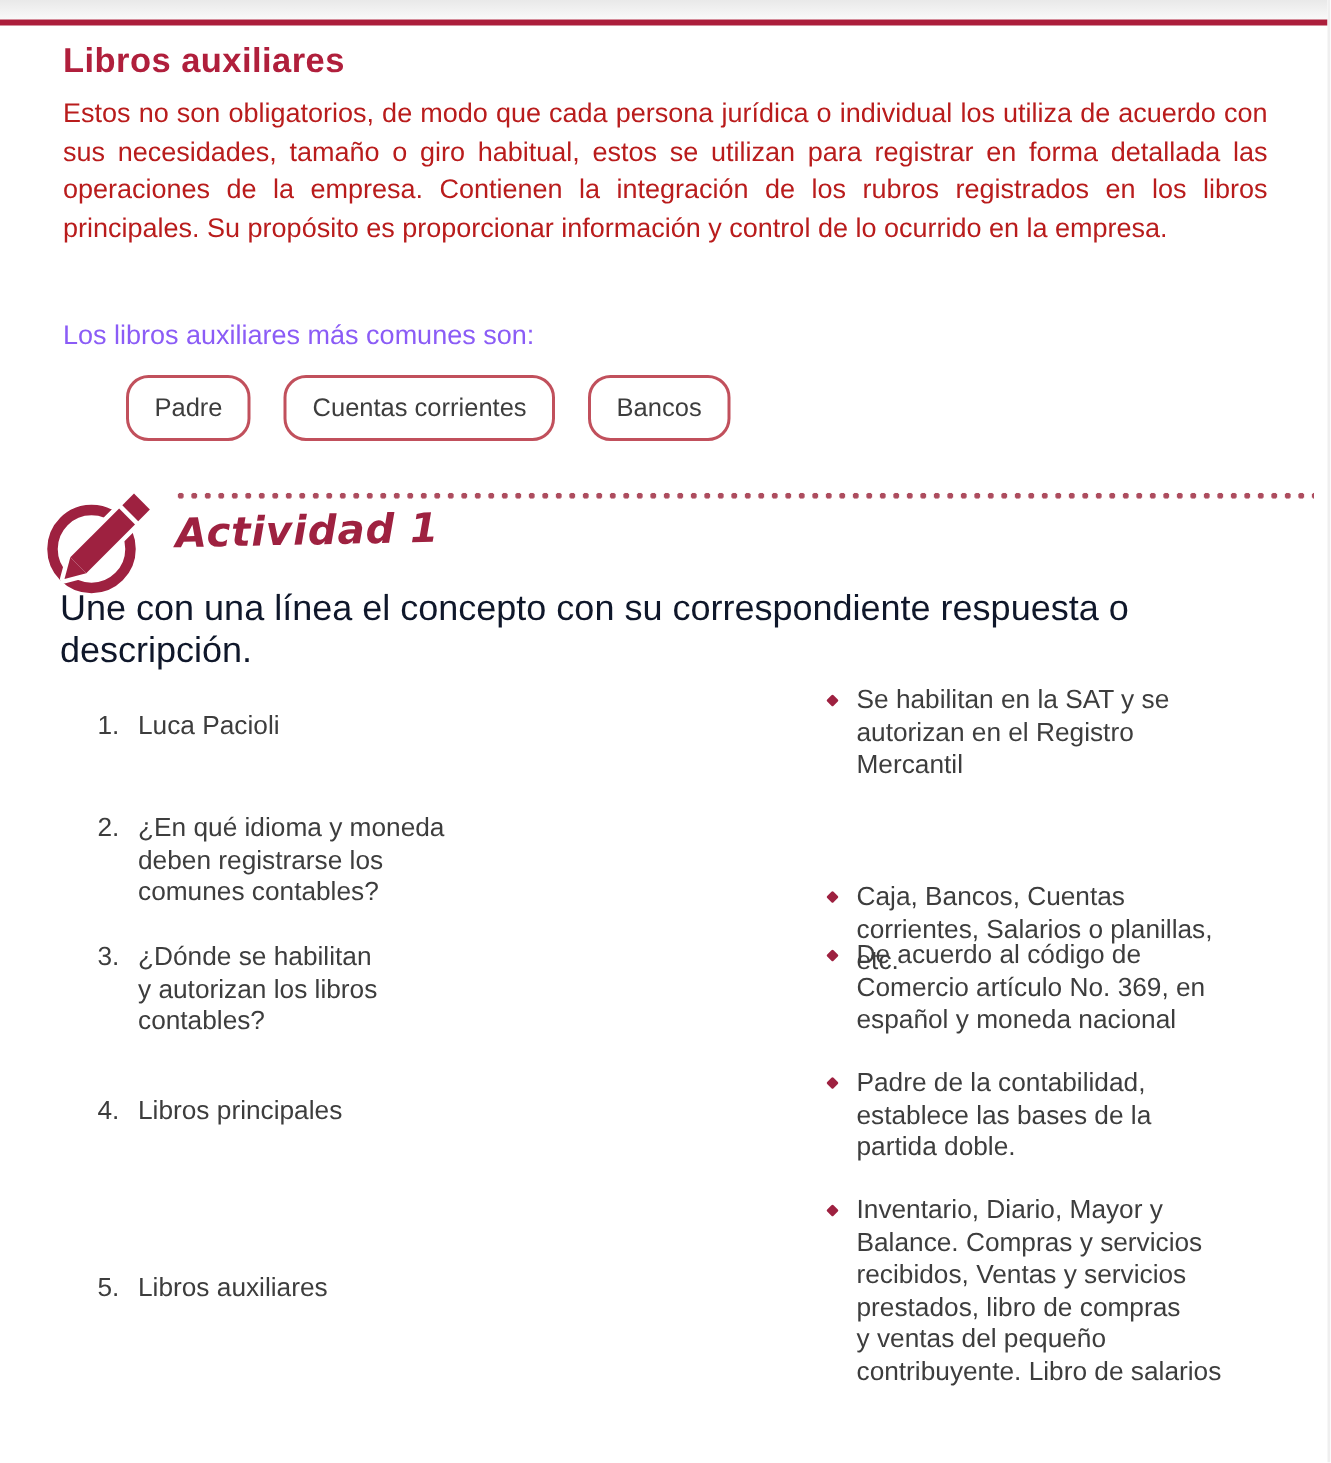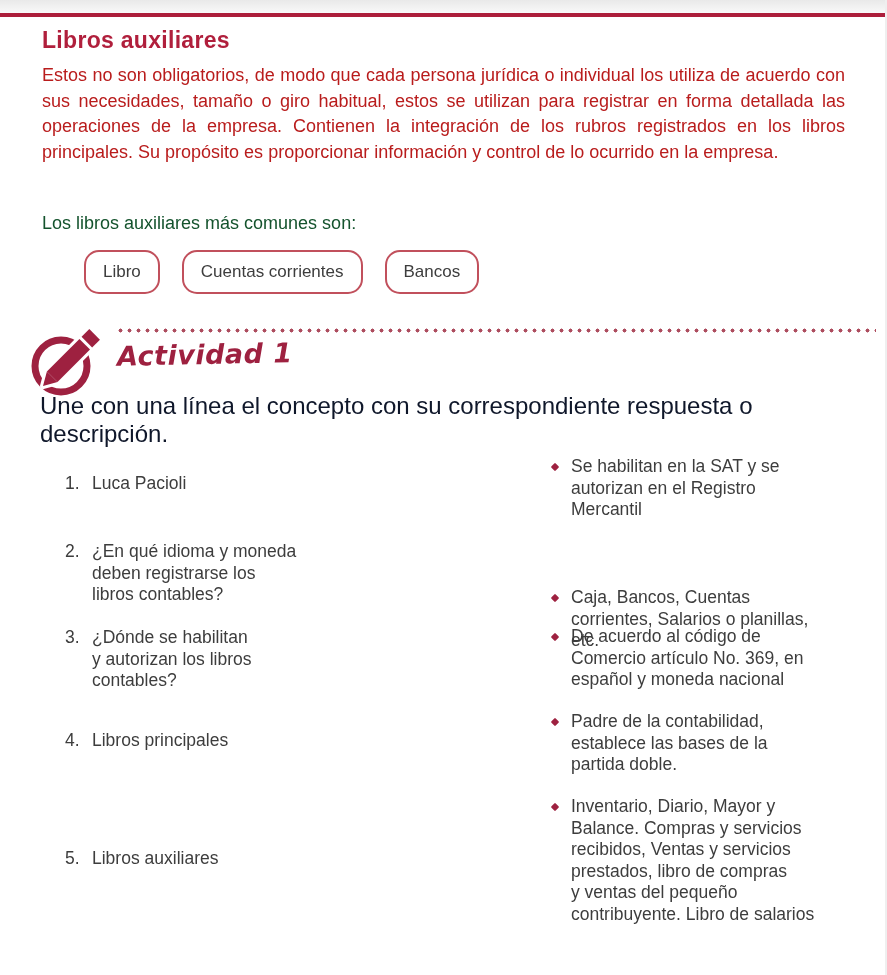--- a/index.html
+++ b/index.html
@@ -29,21 +29,21 @@
     color: #b01f3c;
   }
   .intro-paragraph {
     position: absolute; left: 42px; top: 63px; width: 803px;
     font-size: 18px; line-height: 25.5px;
     text-align: justify;
     color: #b91c1c;
   }
   .lead-in {
     position: absolute; left: 42px; top: 213px;
-    font-size: 18px; color: #14532d;
+    font-size: 18px; color: #8b5cf6;
   }
   .pills-row {
     position: absolute; left: 84px; top: 250px;
     display: flex; gap: 22px; align-items: stretch;
   }
   .pill {
     border: 2px solid #c1505c;
     border-radius: 15px;
     background: #ffffff;
     padding: 10px 17px;
@@ -112,21 +112,21 @@
   <div class="top-band"></div>
   <div class="top-rule"></div>
 
   <h1 class="page-title">Libros auxiliares</h1>
 
   <p class="intro-paragraph">Estos no son obligatorios, de modo que cada persona jurídica o individual los utiliza de acuerdo con sus necesidades, tamaño o giro habitual, estos se utilizan para registrar en forma detallada las operaciones de la empresa. Contienen la integración de los rubros registrados en los libros principales. Su propósito es proporcionar información y control de lo ocurrido en la empresa.</p>
 
   <p class="lead-in">Los libros auxiliares más comunes son:</p>
 
   <div class="pills-row">
-    <div class="pill">Libro</div>
+    <div class="pill">Padre</div>
     <div class="pill">Cuentas corrientes</div>
     <div class="pill">Bancos</div>
   </div>
 
   <div class="dotted-separator"></div>
 
   <svg class="activity-icon" viewBox="0 0 80 80">
     <circle cx="33" cy="45" r="26" fill="none" stroke="#9e2140" stroke-width="7"></circle>
     <g transform="translate(15,65) rotate(-45)">
       <g fill="#ffffff" stroke="#ffffff" stroke-width="6" stroke-linejoin="round">
@@ -147,21 +147,21 @@
   <p class="activity-instruction">Une con una línea el concepto con su correspondiente respuesta o descripción.</p>
 
   <div id="L1" class="match-item left-col">
     <span class="num">1.</span>
     <span class="txt">Luca Pacioli</span>
   </div>
   <div id="L2" class="match-item left-col">
     <span class="num">2.</span>
     <span class="txt">¿En qué idioma y moneda
 deben registrarse los
-libros contables?</span>
+comunes contables?</span>
   </div>
   <div id="L3" class="match-item left-col">
     <span class="num">3.</span>
     <span class="txt">¿Dónde se habilitan
 y autorizan los libros
 contables?</span>
   </div>
   <div id="L4" class="match-item left-col">
     <span class="num">4.</span>
     <span class="txt">Libros principales</span>

